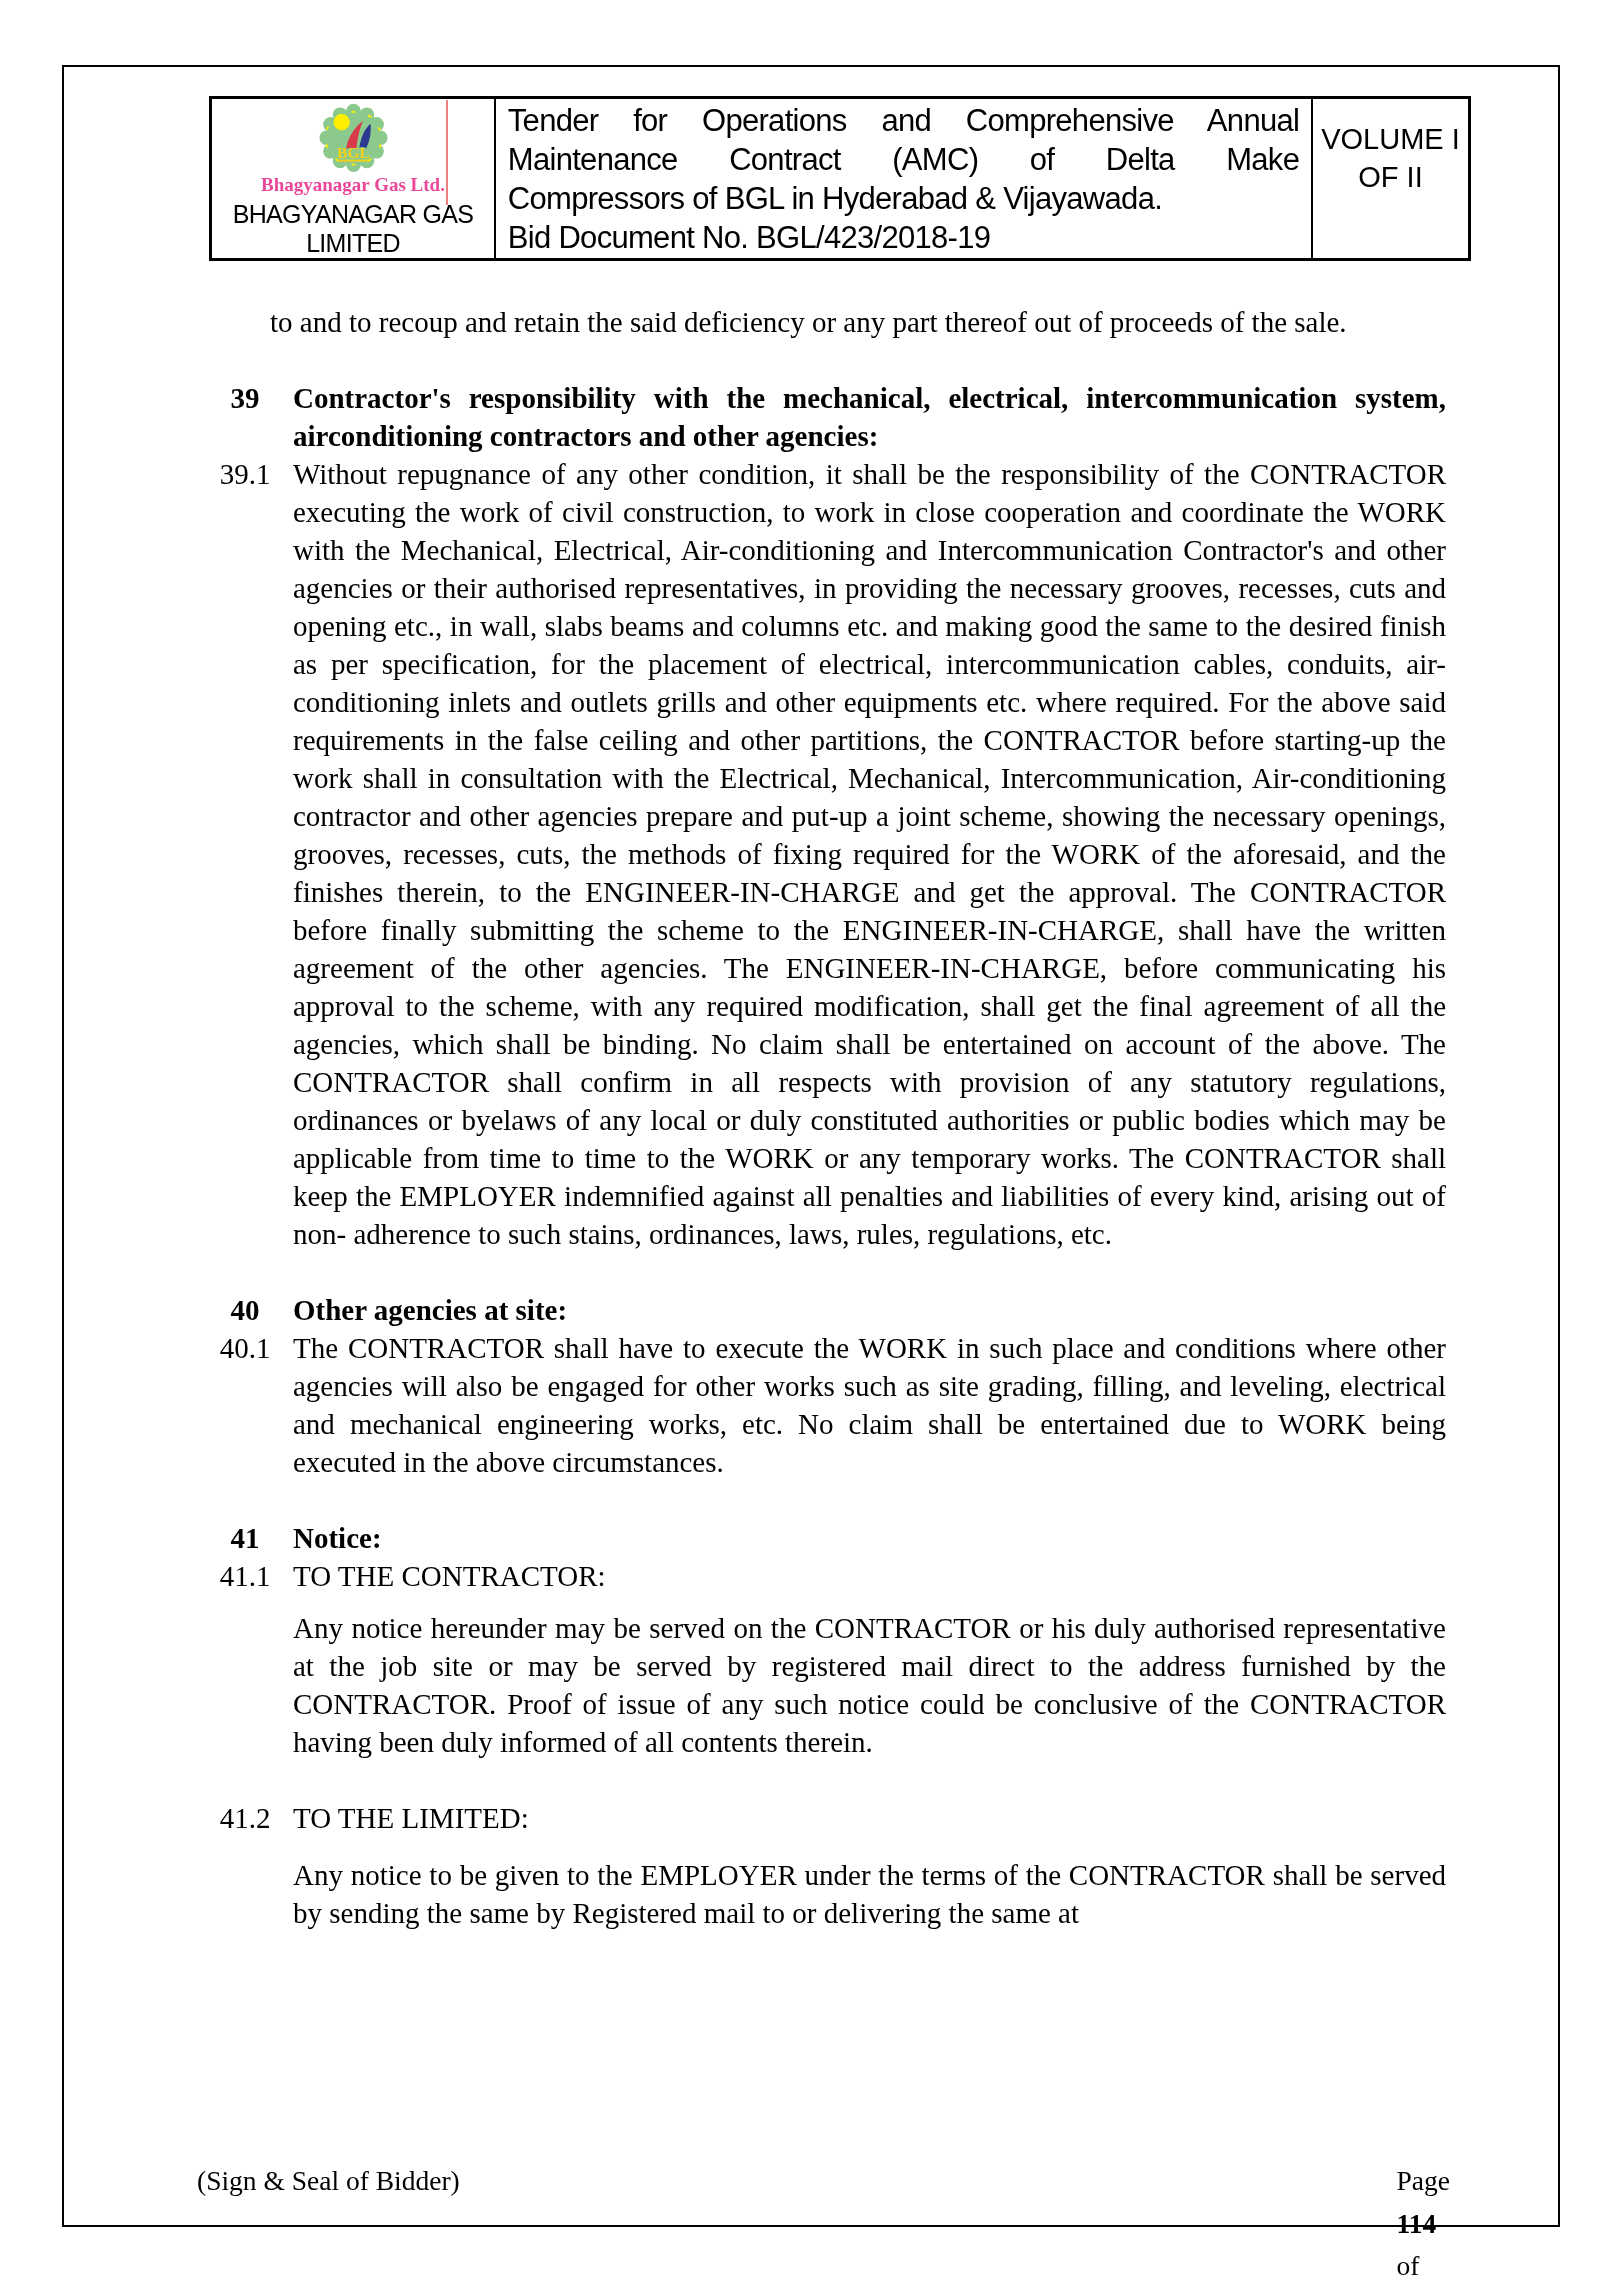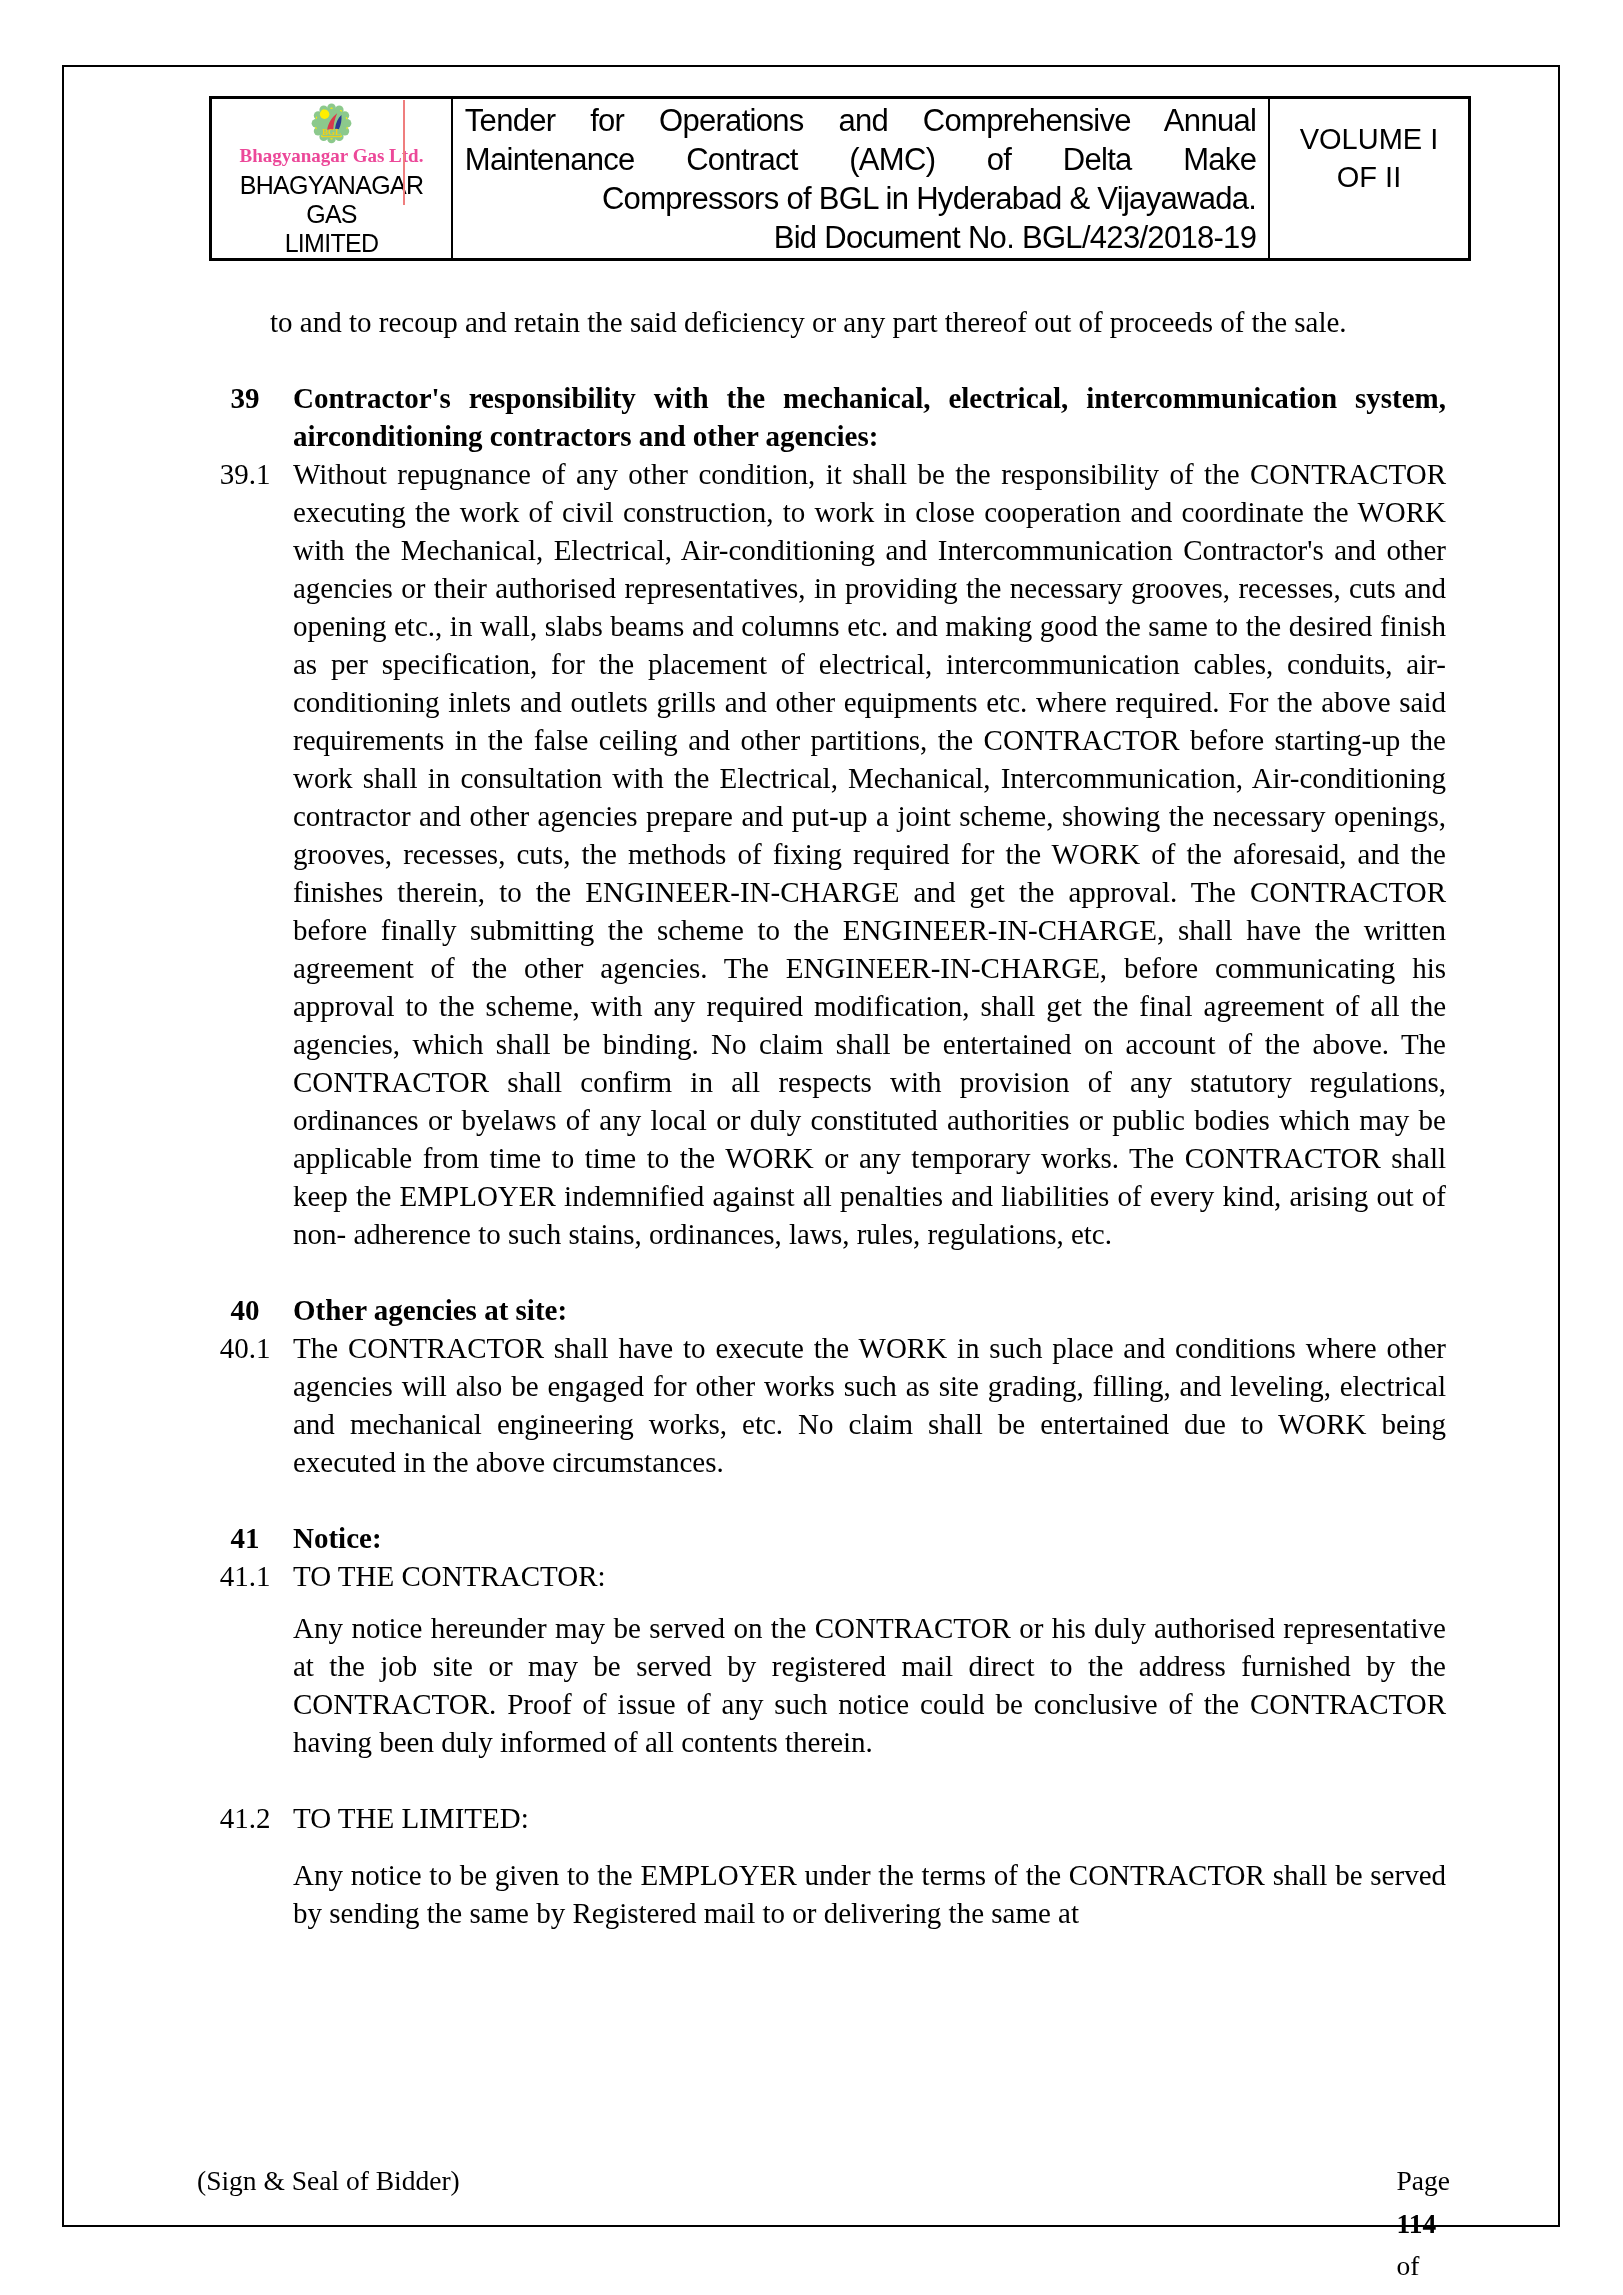--- a/index.html
+++ b/index.html
@@ -3,32 +3,32 @@
 <meta charset="utf-8">
 <style>
   html,body{margin:0;padding:0;background:#ffffff;}
   body{width:1623px;height:2295px;position:relative;font-family:"Liberation Serif",serif;color:#000;}
   .page{position:absolute;left:0;top:0;width:1623px;height:2295px;background:#fff;overflow:hidden;}
   .border-box{position:absolute;left:62px;top:65px;width:1498px;height:2162px;border:2.6px solid #000;box-sizing:border-box;}
 
   
   .header-table{position:absolute;left:145px;top:29px;width:1262px;height:165px;border:3.3px solid #000;box-sizing:border-box;display:flex;background:#fff;}
   .cell{box-sizing:border-box;height:100%;}
-  .cell-logo{width:241px;border-right:2.6px solid #000;position:relative;display:flex;flex-direction:column;align-items:center;padding-top:3.9px;}
+  .cell-logo{width:284px;border-right:2.6px solid #000;position:relative;display:flex;flex-direction:column;align-items:center;padding-top:3.9px;}
   .cell-title{width:817px;border-right:2.6px solid #000;padding:2.6px 11.8px;display:flex;flex-direction:column;justify-content:center;}
   .cell-volume{flex:1;display:flex;flex-direction:column;align-items:center;justify-content:center;padding-bottom:42px;}
 
   .logo-svg{width:113px;height:103px;display:block;}
   .logo-divider{position:absolute;right:46px;top:1.3px;width:2px;height:105px;background:#ef7e7e;}
   .logo-subtitle{font-family:"Liberation Serif",serif;font-weight:bold;font-size:19px;color:#ec4899;line-height:21px;margin-top:1.3px;white-space:nowrap;}
   .company-name{font-family:"Liberation Sans",sans-serif;font-size:25px;line-height:29px;text-align:center;margin-top:5.2px;letter-spacing:-0.7px;}
 
   .title-line{font-family:"Liberation Sans",sans-serif;font-size:31px;line-height:39px;letter-spacing:-0.7px;white-space:normal;}
   .title-justify{text-align:justify;text-align-last:justify;}
-  .title-center{text-align:right;}
+  .title-center{text-align:left;}
 
   .volume-line{font-family:"Liberation Sans",sans-serif;font-size:29px;line-height:38px;text-align:center;}
 
   
   .content{position:absolute;left:0;top:236px;width:100%;box-sizing:border-box;padding-left:133px;padding-right:112px;font-size:29px;line-height:38px;}
   .intro{margin-left:73px;text-align:justify;}
   .item{display:flex;}
   .num{width:96px;flex-shrink:0;text-align:center;}
   .num.bold{font-weight:bold;}
   .txt{flex:1;text-align:justify;}

